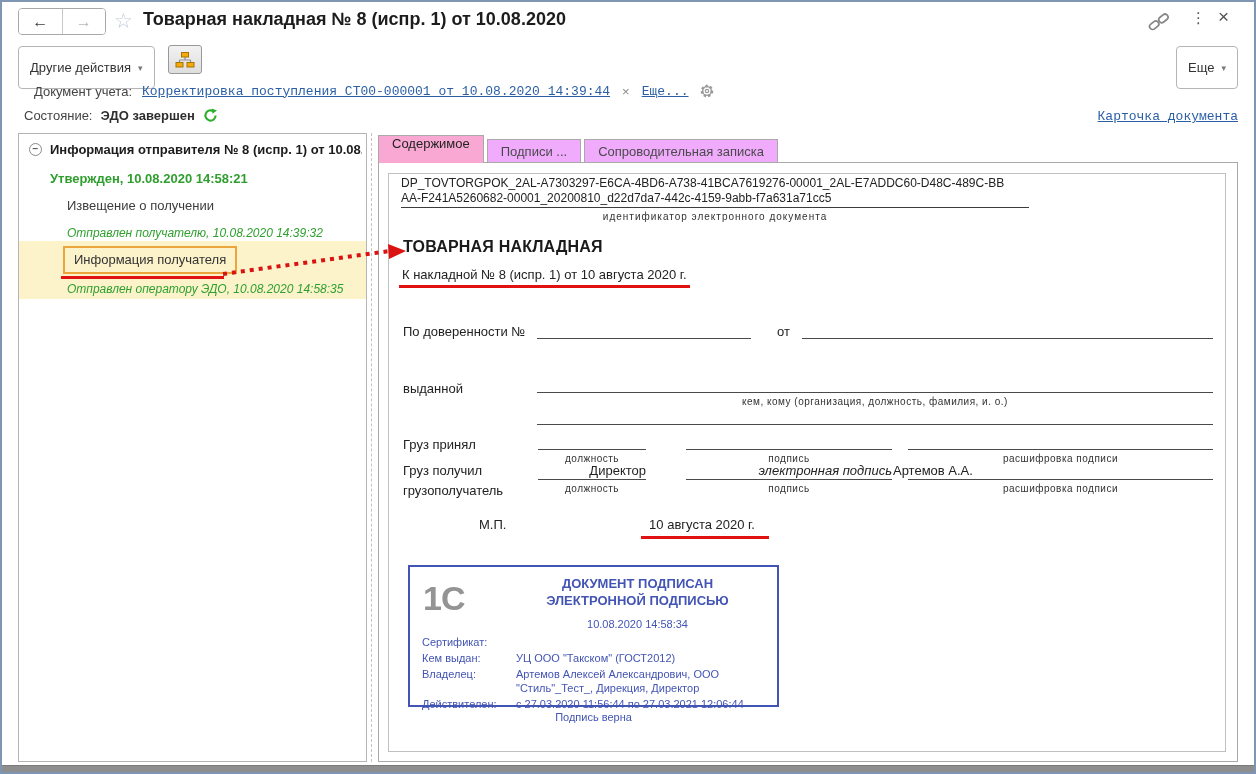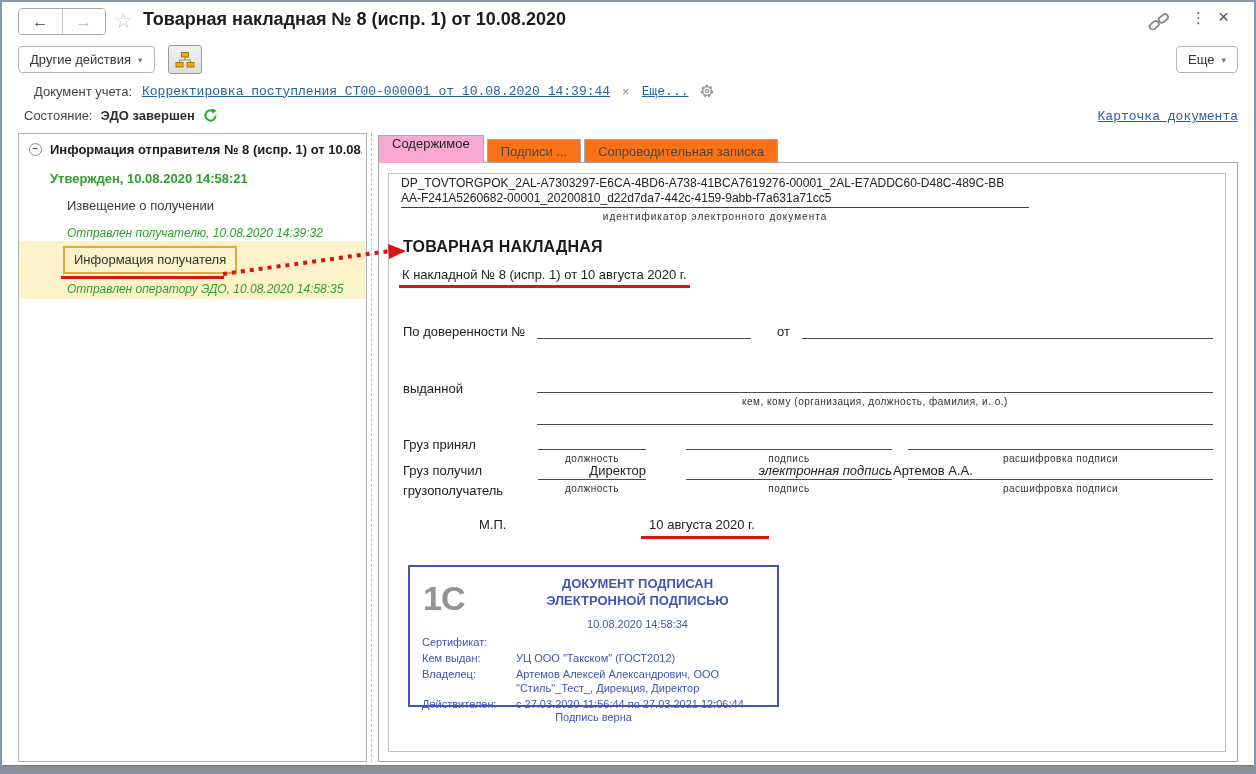--- a/index.html
+++ b/index.html
@@ -13,21 +13,21 @@
   .nav-btn { flex:1; display:flex; align-items:center; justify-content:center; font-size:16px; color:#3a3a3a; background:#fff; border:none; cursor:pointer; }
   .nav-btn.fwd { border-left:1px solid #c9c9c9; color:#b7b7b7; }
   .star { position:absolute; left:112px; top:7px; font-size:21px; color:#c2cbd6; cursor:pointer; }
   .page-title { position:absolute; left:141px; top:7px; font-size:18px; font-weight:700; color:#1c1c1c; white-space:nowrap; }
   .tb-ico { position:absolute; top:9px; cursor:pointer; }
   .ico-chain { left:1146px; }
   .ico-dots { left:1189px; top:7px; font-size:15px; color:#555; letter-spacing:0; }
   .ico-close { left:1216px; top:4px; font-size:19px; color:#555; }
 
   
-  .btn { position:absolute; top:44px; height:27px; border:1px solid #b5b5b5; border-radius:4px; background:#fff; color:#333; font-size:13px; display:flex; align-items:center; gap:7px; padding:0 11px; cursor:pointer; font-family:inherit; }
+  .btn { position:absolute; top:44px; height:43px; border:1px solid #b5b5b5; border-radius:4px; background:#fff; color:#333; font-size:13px; display:flex; align-items:center; gap:7px; padding:0 11px; cursor:pointer; font-family:inherit; }
   .btn .caret { font-size:9px; color:#777; }
   .btn-other { left:16px; }
   .btn-more { right:16px; }
   .btn-hier { position:absolute; left:166px; top:43px; width:34px; height:29px; border:1px solid #999; border-radius:3px; background:linear-gradient(#f2f2f2,#dedede); display:flex; align-items:center; justify-content:center; cursor:pointer; }
 
   
   .doc-row { position:absolute; left:32px; top:81px; display:flex; align-items:center; gap:10px; }
   .lbl { color:#444; }
   a.link { color:#2a5fa5; text-decoration:underline; cursor:pointer; white-space:nowrap;font-family:Liberation Mono, monospace; }
   .clear-x { color:#8a8a8a; font-size:13px; margin:0 2px; cursor:pointer; }
@@ -44,21 +44,21 @@
   .tree-notice { position:absolute; left:48px; top:64px; color:#3c3c3c; cursor:pointer; }
   .tree-sent1 { position:absolute; left:48px; top:92px; font-style:italic; font-size:12px; color:#2fa02f; }
   .highlight { position:absolute; left:0; top:107px; width:100%; height:58px; background:#fcf3cb; }
   .info-box { position:absolute; left:44px; top:5px; border:2px solid #eaa63c; padding:4px 9px 5px; color:#333; cursor:pointer; white-space:nowrap; }
   .red-underline { position:absolute; left:42px; top:35px; width:163px; height:3px; background:#e01212; }
   .tree-sent2 { position:absolute; left:48px; top:41px; font-style:italic; font-size:12px; color:#2fa02f; }
   .splitter { position:absolute; left:369px; top:131px; height:629px; width:0; border-left:1px dashed #c3c3c3; }
 
   
   .tabs { position:absolute; left:376px; top:133px; height:28px; display:flex; align-items:flex-end; z-index:3; }
-  .tab { height:24px; border:1px solid #a9a9a9; background:#f97316; color:#4a4a4a; padding:4px 13px 0; margin-right:3px; white-space:nowrap; cursor:pointer; }
+  .tab { height:24px; border:1px solid #a9a9a9; background:#f0abfc; color:#4a4a4a; padding:4px 13px 0; margin-right:3px; white-space:nowrap; cursor:pointer; }
   .tab.active { height:28px; padding-top:0; background:#f9a8d4; border-bottom:none; color:#222; }
   .tab-body { position:absolute; left:376px; top:160px; width:860px; height:600px; border:1px solid #a9a9a9; background:#fff; z-index:1; }
   .page { position:absolute; left:9px; top:10px; width:838px; height:579px; border:1px solid #c0c0c0; background:#fff; color:#222; }
 
   .ident { position:absolute; left:12px; top:2px; width:628px; font-size:12px; line-height:15px; border-bottom:1px solid #3c3c3c; padding-bottom:1px; white-space:nowrap; overflow:hidden; }
   .ident-cap { position:absolute; left:12px; top:37px; width:628px; text-align:center; font-size:10px; letter-spacing:1px; color:#333; }
   .doc-title { position:absolute; left:14px; top:64px; font-size:16px; font-weight:700; color:#1a1a1a; letter-spacing:0.2px; }
   .subtitle { position:absolute; left:10px; top:93px; padding:0 3px 3px; border-bottom:3px solid #e01212; }
 
   .frm { position:absolute; left:0; width:100%; }

